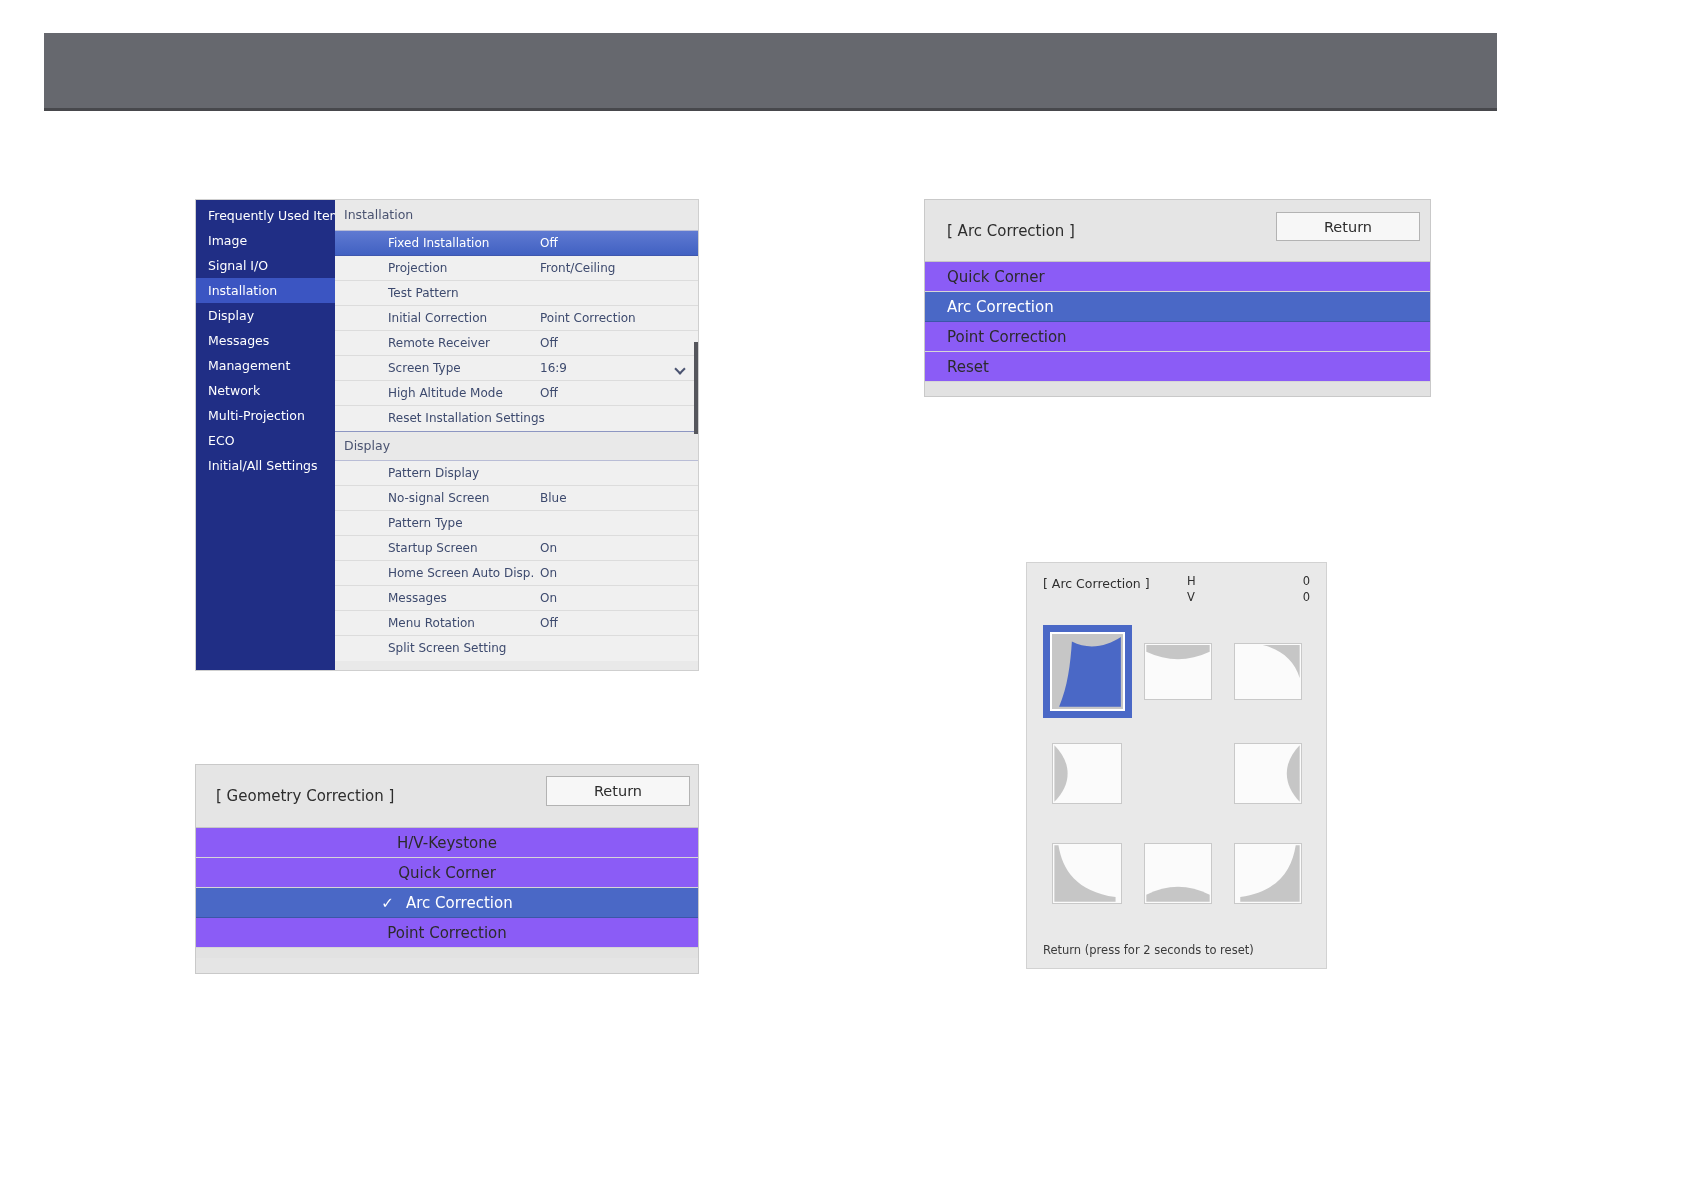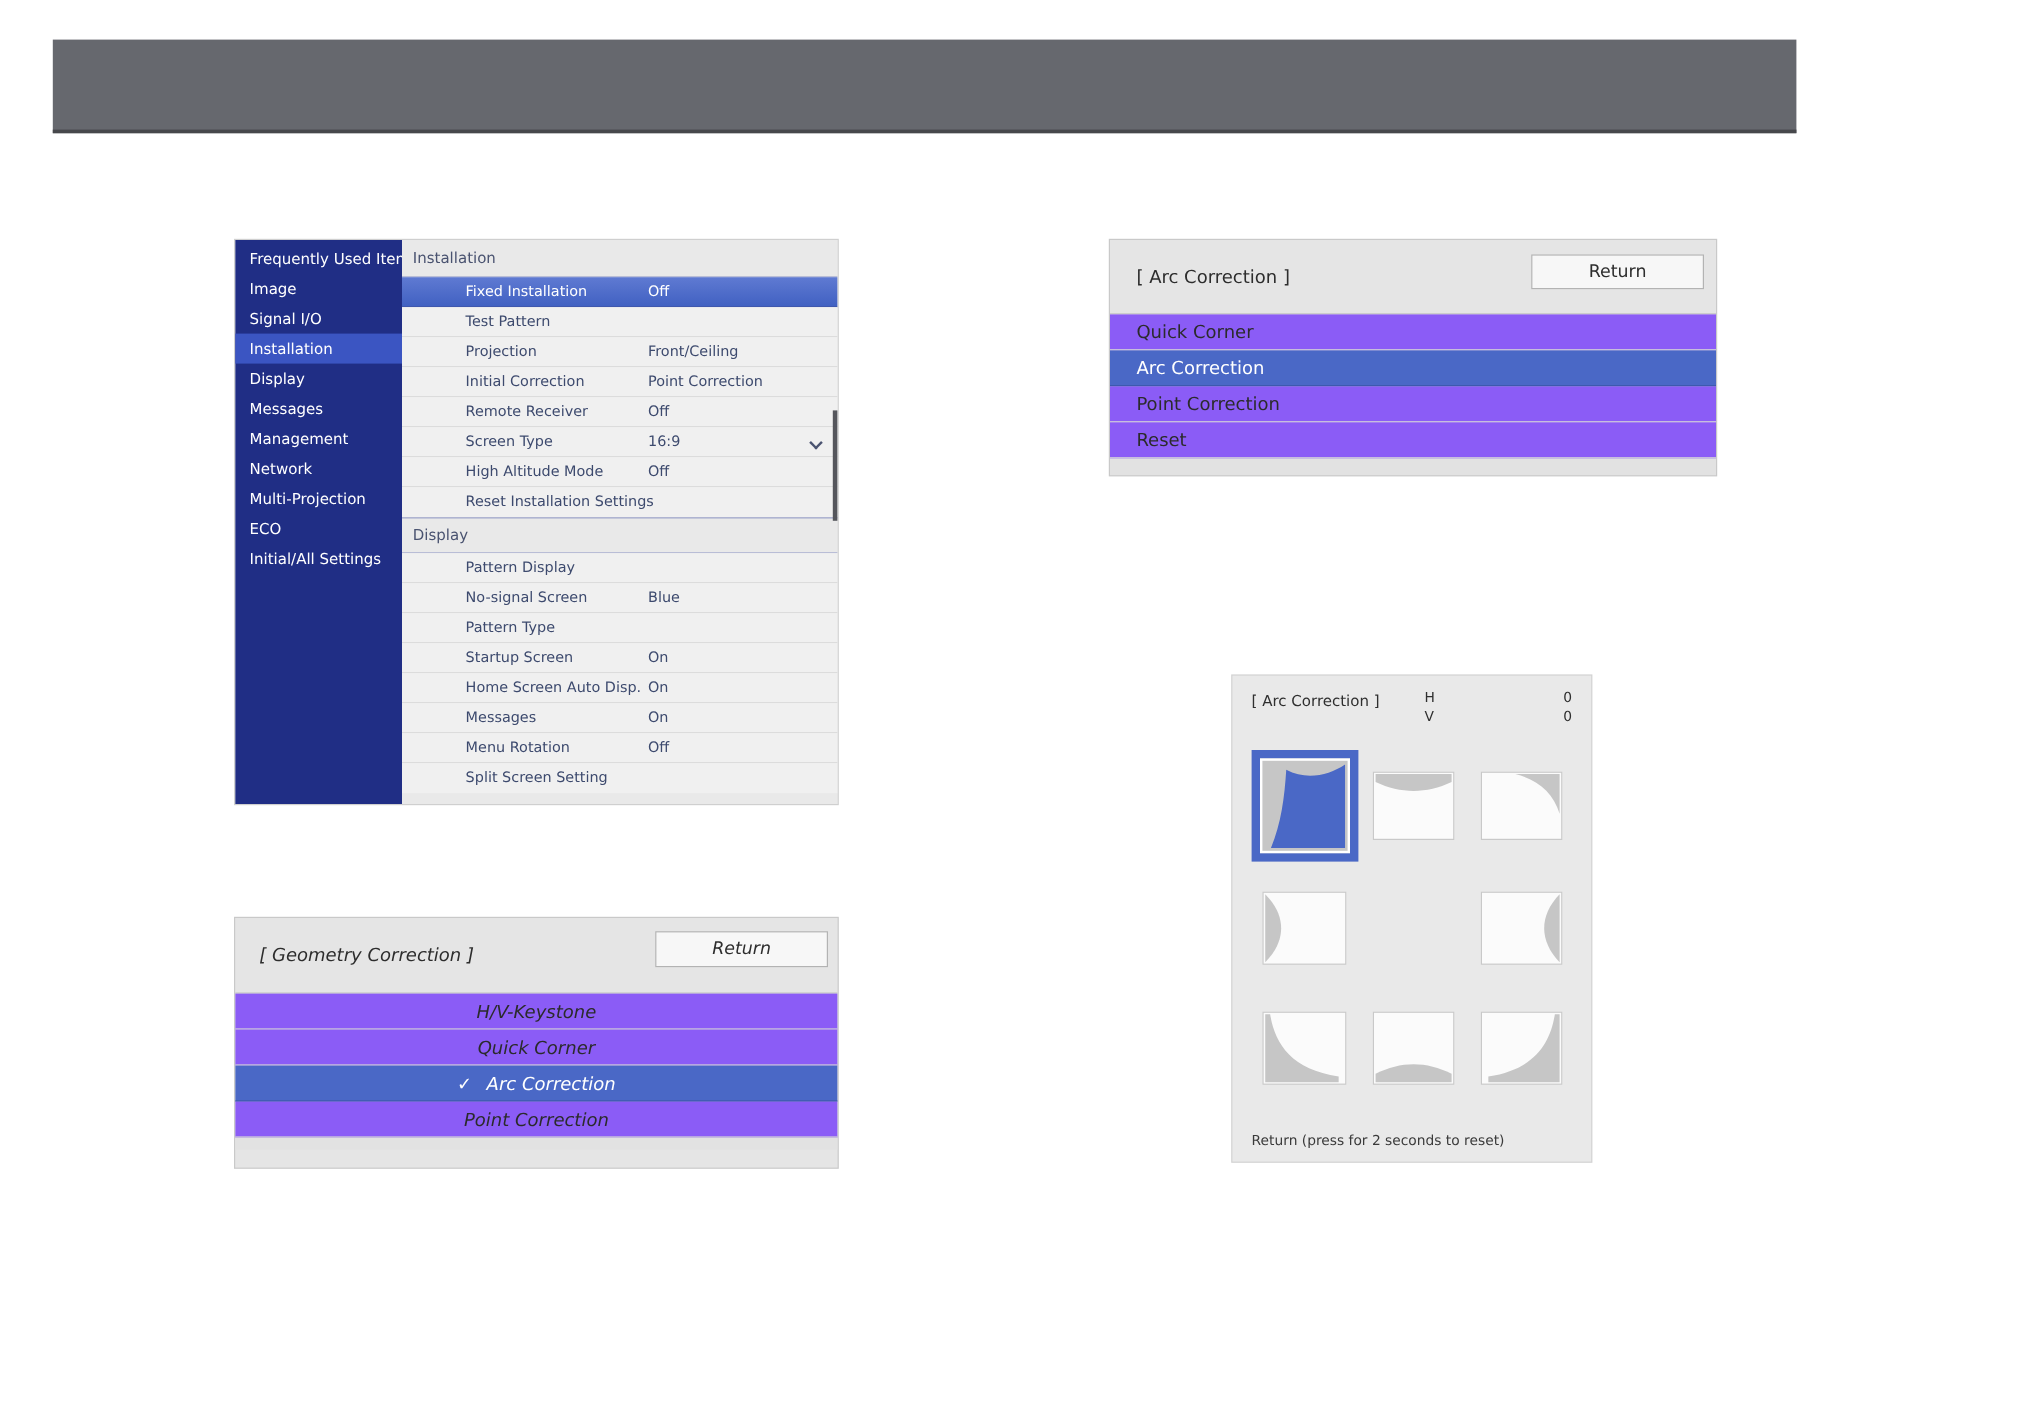--- a/index.html
+++ b/index.html
@@ -74,25 +74,25 @@
     </div>
 
     <div class="menu-content">
       <div class="section-title">Installation</div>
       <div class="rows-group">
         <div class="menu-row selected">
           <span class="lbl">Fixed Installation</span>
           <span class="val">Off</span>
         </div>
         <div class="menu-row">
-          <span class="lbl">Test Pattern</span>
-        </div>
-        <div class="menu-row">
           <span class="lbl">Projection</span>
           <span class="val">Front/Ceiling</span>
+        </div>
+        <div class="menu-row">
+          <span class="lbl">Test Pattern</span>
         </div>
         <div class="menu-row">
           <span class="lbl">Initial Correction</span>
           <span class="val">Point Correction</span>
         </div>
         <div class="menu-row">
           <span class="lbl">Remote Receiver</span>
           <span class="val">Off</span>
         </div>
         <div class="menu-row">
@@ -150,21 +150,21 @@
       <span class="lp-title">[ Arc Correction ]</span>
       <div class="return-btn">Return</div>
     </div>
     <div class="lp-row left"><span class="txt">Quick Corner</span></div>
     <div class="lp-row left selected"><span class="txt">Arc Correction</span></div>
     <div class="lp-row left"><span class="txt">Point Correction</span></div>
     <div class="lp-row left"><span class="txt">Reset</span></div>
     <div class="lp-footer-strip"></div>
   </div>
 
-  <div class="list-panel" style="left:196px;top:765px;width:502px;height:208px;font-style:italic;">
+  <div class="list-panel" style="left:196px;top:765px;width:502px;height:208px;">
     <div class="lp-header" style="height:63px;">
       <span class="lp-title" style="left:20px;">[ Geometry Correction ]</span>
       <div class="return-btn" style="right:8px;top:11px;height:30px;">Return</div>
     </div>
     <div class="lp-row center"><span>H/V-Keystone</span></div>
     <div class="lp-row center"><span>Quick Corner</span></div>
     <div class="lp-row center selected">
       <span class="checkmark">✓</span><span>Arc Correction</span>
     </div>
     <div class="lp-row center"><span>Point Correction</span></div>

